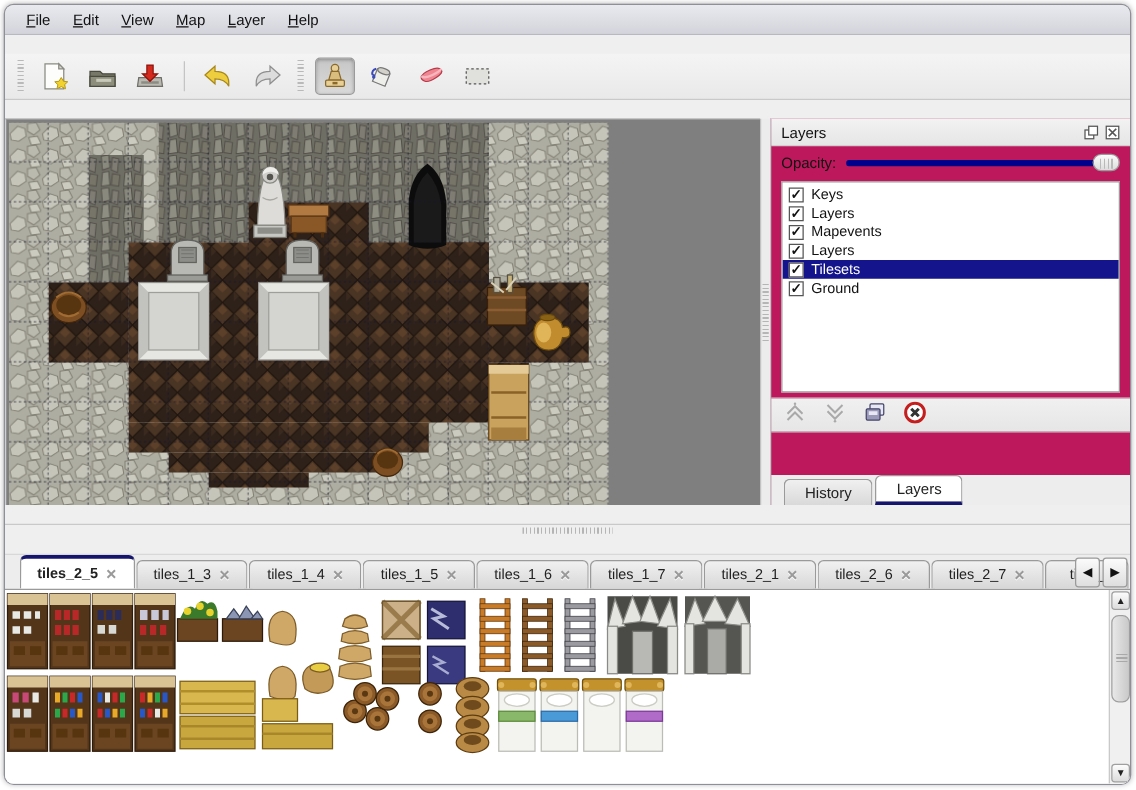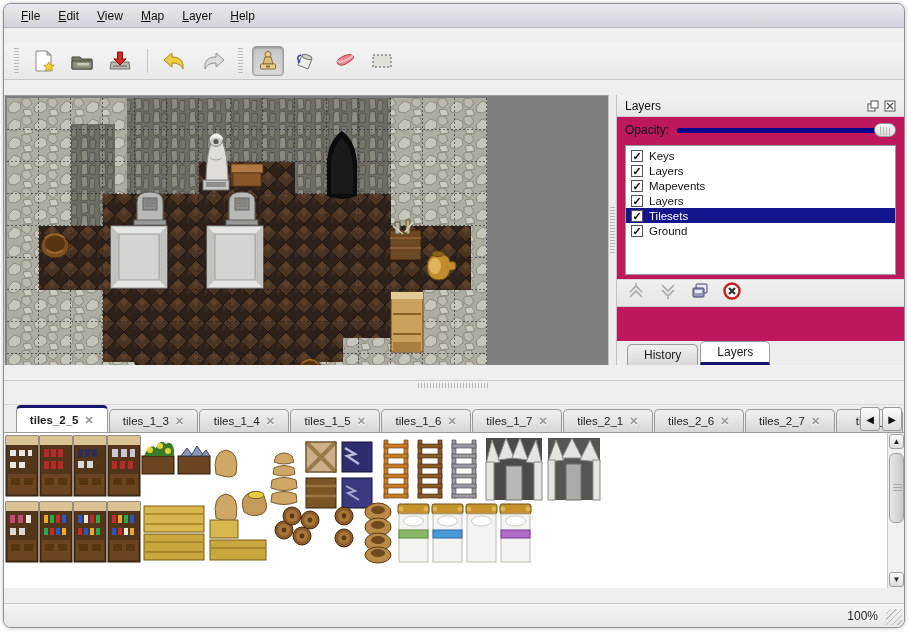--- a/index.html
+++ b/index.html
@@ -725,18 +725,14 @@
             <span>▲</span>
           </div>
         <div class="scroll-thumb"></div>
         <div class="scroll-btn" style="bottom:1px">
             <span>▼</span>
           </div>
       </div>
     </div>
   </div>
 
-  <div class="statusbar">
-    <span>100%</span>
-    <div class="resize-grip"></div>
-  </div>
 
 </div>
 
 </body></html>

